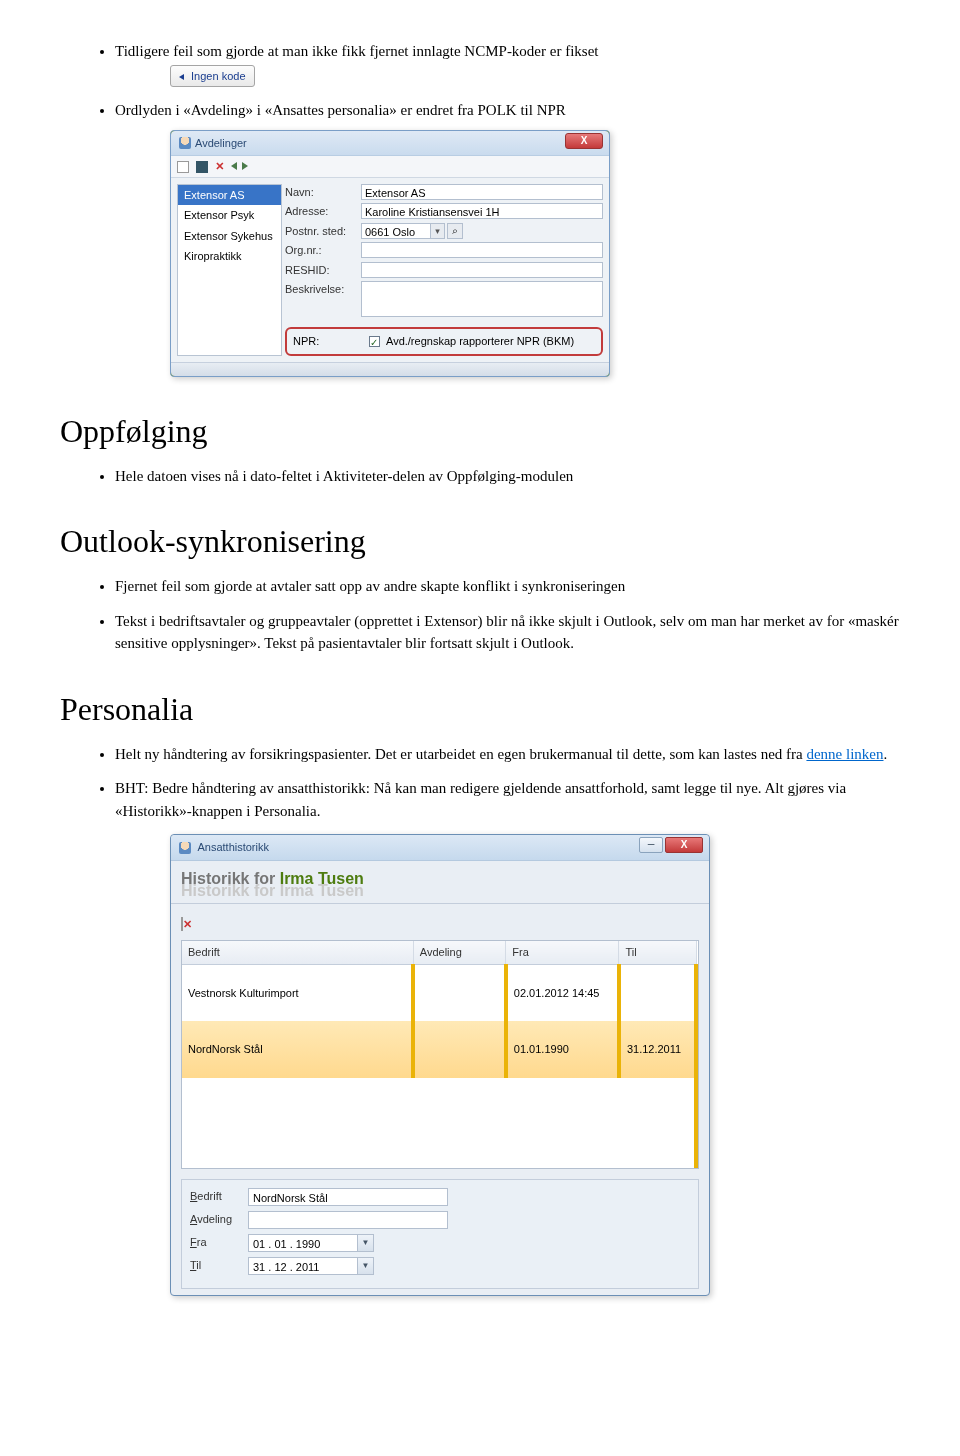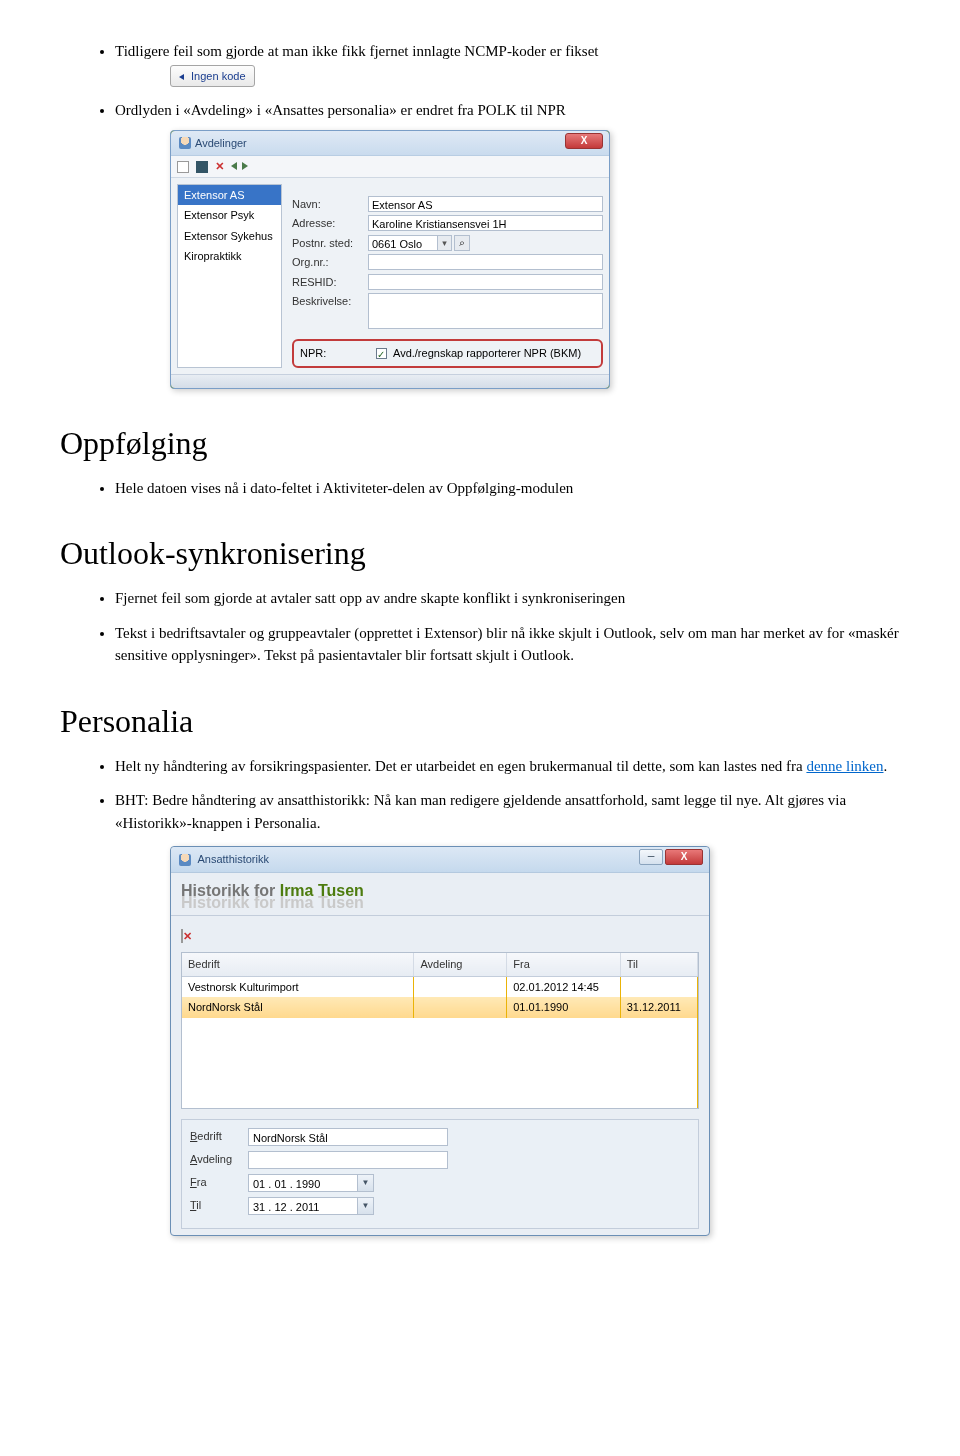--- a/index.html
+++ b/index.html
@@ -121,22 +121,21 @@
     background: #fff;
     border: 1px solid #b8c4d3;
     padding: 0;
     font-size: 11px;
   }
   .dialog .sidebar .side-item { padding: 2px 6px; }
   .dialog .sidebar .side-item.selected { background: #3874c7; color: #fff; }
 
   .dialog .formpane {
     flex: 1;
-    padding: 0 0 0 10px;
-    margin-top: 12px;
+    padding: 0 0 0 3px;
   }
   .formrow {
     display: flex;
     align-items: center;
     margin-bottom: 3px;
   }
   .formrow .flabel {
     width: 76px;
     color: #333;
   }
@@ -283,22 +282,22 @@
   .hist-table th {
     background: linear-gradient(#f6f8fb,#e7ecf3);
     border-bottom: 1px solid #c3cddb;
     border-right: 1px solid #d4dbe5;
     text-align: left;
     padding: 3px 6px;
     font-weight: normal;
     color: #333;
   }
   .hist-table td {
-    padding: 2px 6px;
-    border-right: 1px solid #eab308;
+    padding: 20px 6px;
+    border-right: 4px solid #eab308;
   }
   .hist-table tr.selected td {
     background: linear-gradient(#ffe9b6,#ffd98e);
   }
   .hist-table .blank-rows {
     height: 90px;
   }
   .hist-form {
     margin: 10px 10px 6px 10px;
     border: 1px solid #c3cddb;

